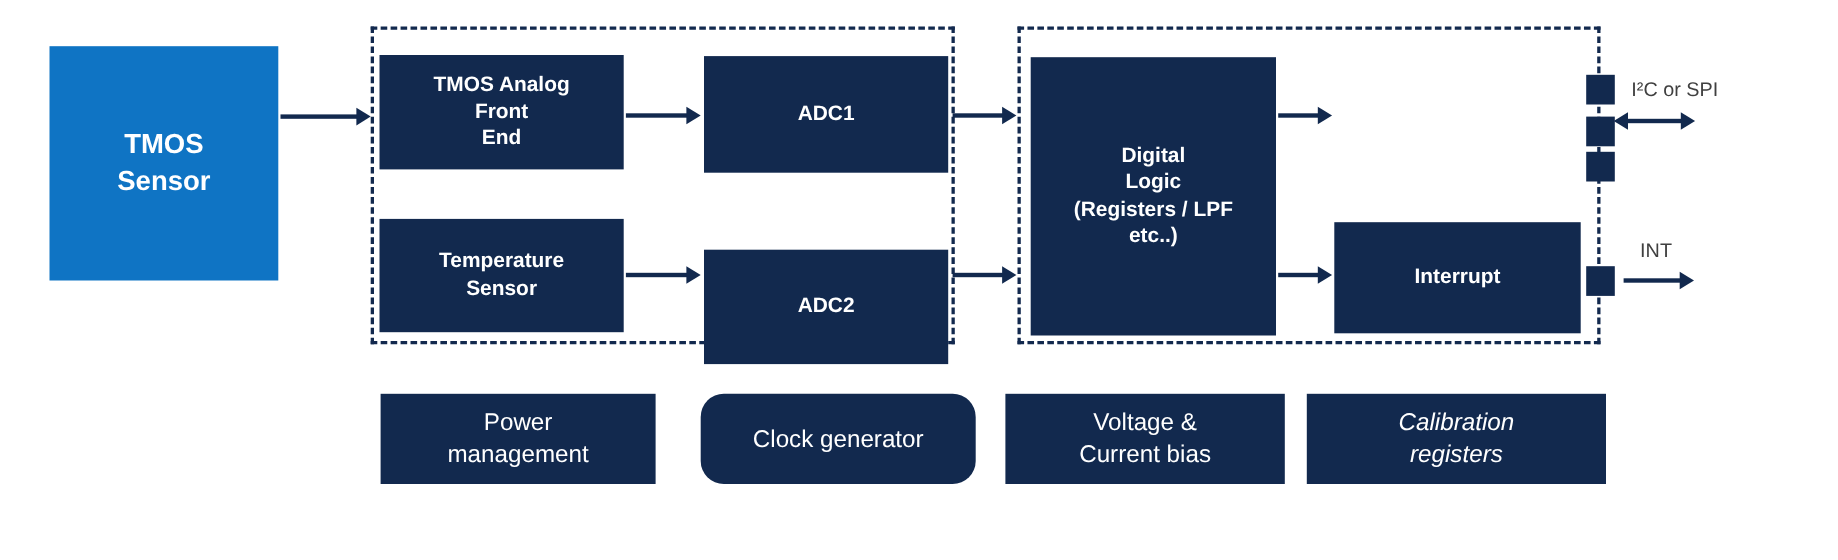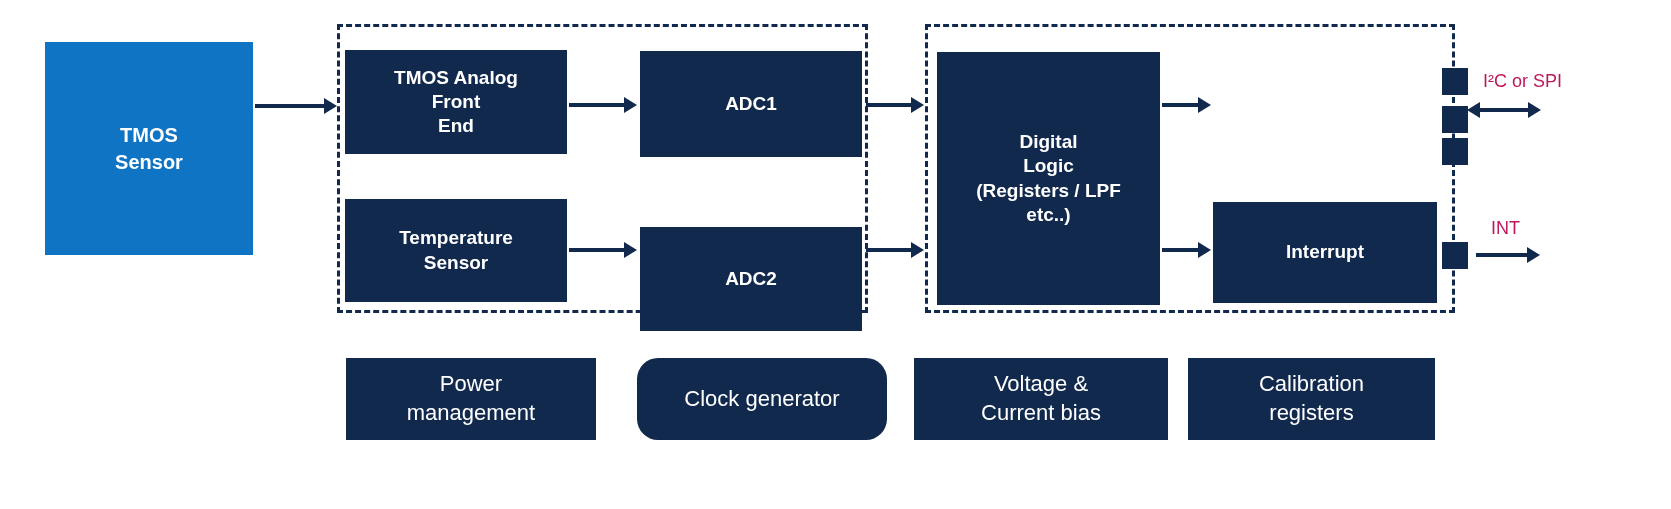--- a/index.html
+++ b/index.html
@@ -13,36 +13,36 @@
   .box{
     position:absolute;
     background:#12294E;
     color:#ffffff;
     display:flex;align-items:center;justify-content:center;
     text-align:center;
     white-space:pre-line;
     box-sizing:border-box;
   }
   .box.bold{font-weight:bold;font-size:19px;line-height:1.28;}
-  .box.blue{background:#0F74C4;font-weight:bold;font-size:20px;line-height:1.35;}
+  .box.blue{background:#0F74C4;font-weight:bold;font-size:25px;line-height:1.35;}
   .box.plain{font-weight:normal;font-size:22px;line-height:1.3;}
   .dashed{
     position:absolute;
     border:3px dashed #12294E;
     box-sizing:border-box;
     background:transparent;
   }
   .pin{
     position:absolute;
     width:26px;height:27px;
     background:#12294E;
   }
   .pinlabel{
     position:absolute;
-    color:#be185d;
+    color:#404040;
     font-size:18px;
     white-space:nowrap;
   }
   .arrow{
     position:absolute;
     height:4px;
     background:#12294E;
   }
   .arrow.head-r::after{
     content:'';position:absolute;right:-12px;top:-6px;
@@ -89,21 +89,21 @@
   <div class="box bold" style="left:1213px;top:202px;width:224px;height:101px;">Interrupt</div>
 
   <div class="box plain" style="left:346px;top:358px;width:250px;height:82px;">Power
 management</div>
 
   <div class="box plain" style="left:637px;top:358px;width:250px;height:82px;border-radius:21px;">Clock generator</div>
 
   <div class="box plain" style="left:914px;top:358px;width:254px;height:82px;text-align:center;">Voltage &amp;
 Current bias</div>
 
-  <div class="box plain" style="left:1188px;top:358px;width:247px;height:82px;">Calibration
+  <div class="box plain" style="left:1188px;top:358px;width:272px;height:82px;font-style:italic;">Calibration
 registers</div>
 
   <div class="pin" style="left:1442px;top:68px;"></div>
   <div class="pin" style="left:1442px;top:106px;"></div>
   <div class="pin" style="left:1442px;top:138px;"></div>
   <div class="pin" style="left:1442px;top:242px;"></div>
 
   <div class="pinlabel" style="left:1483px;top:71px;">I²C or SPI</div>
 
   <div class="pinlabel" style="left:1491px;top:218px;">INT</div>

